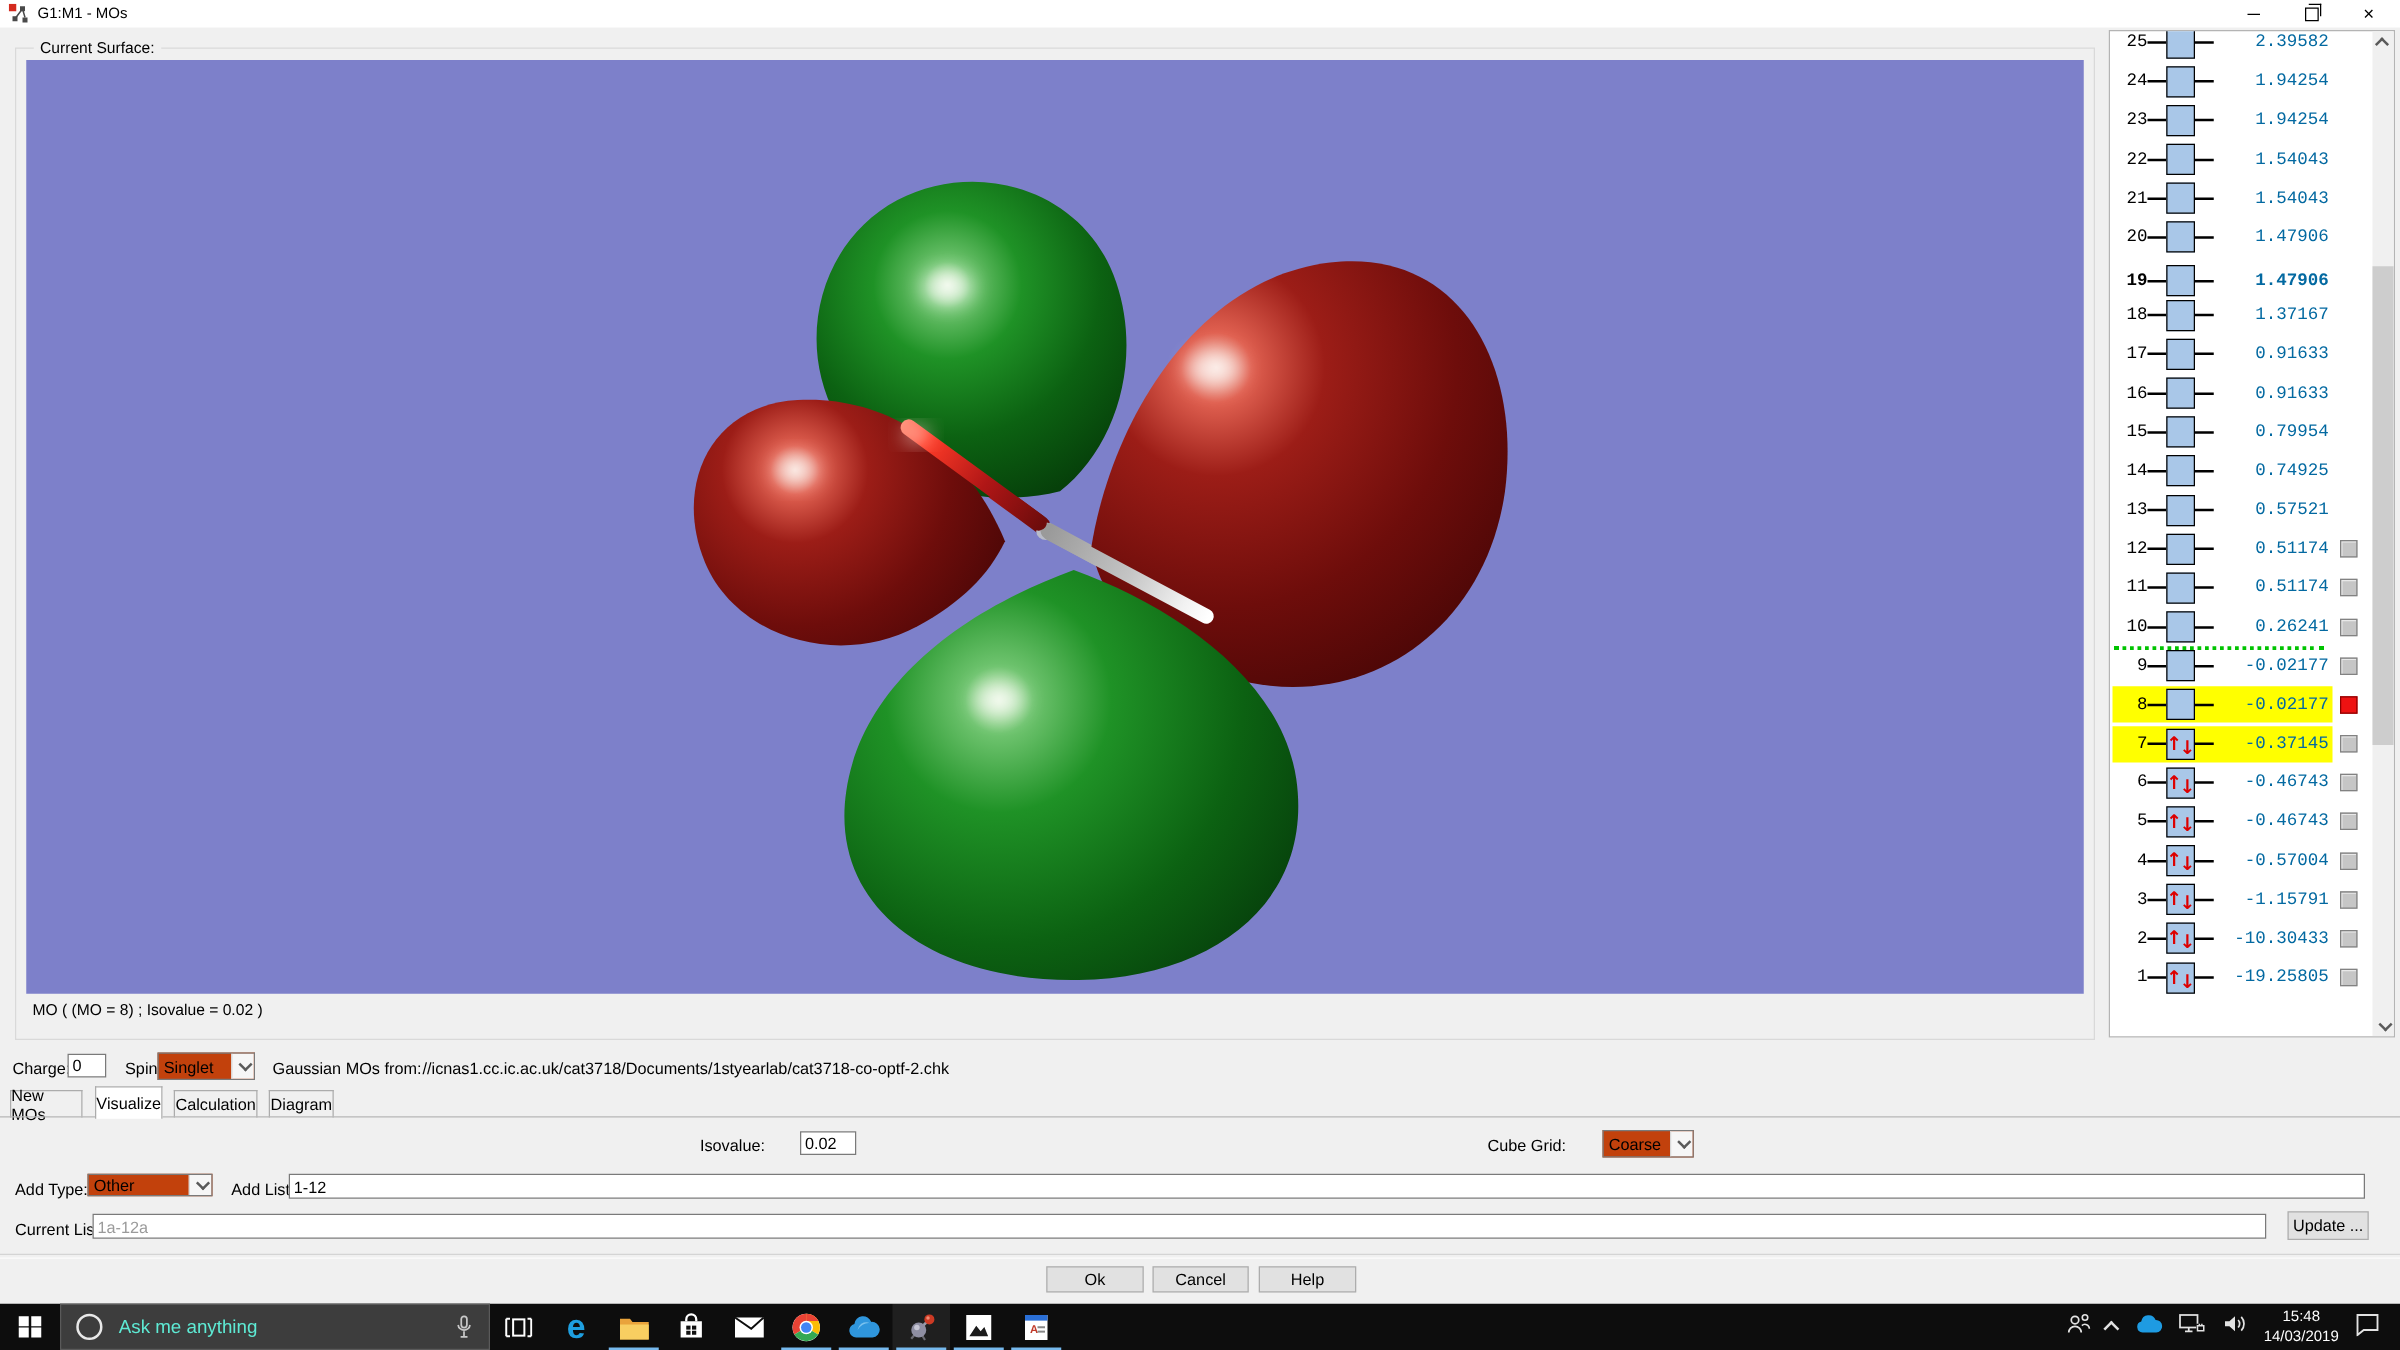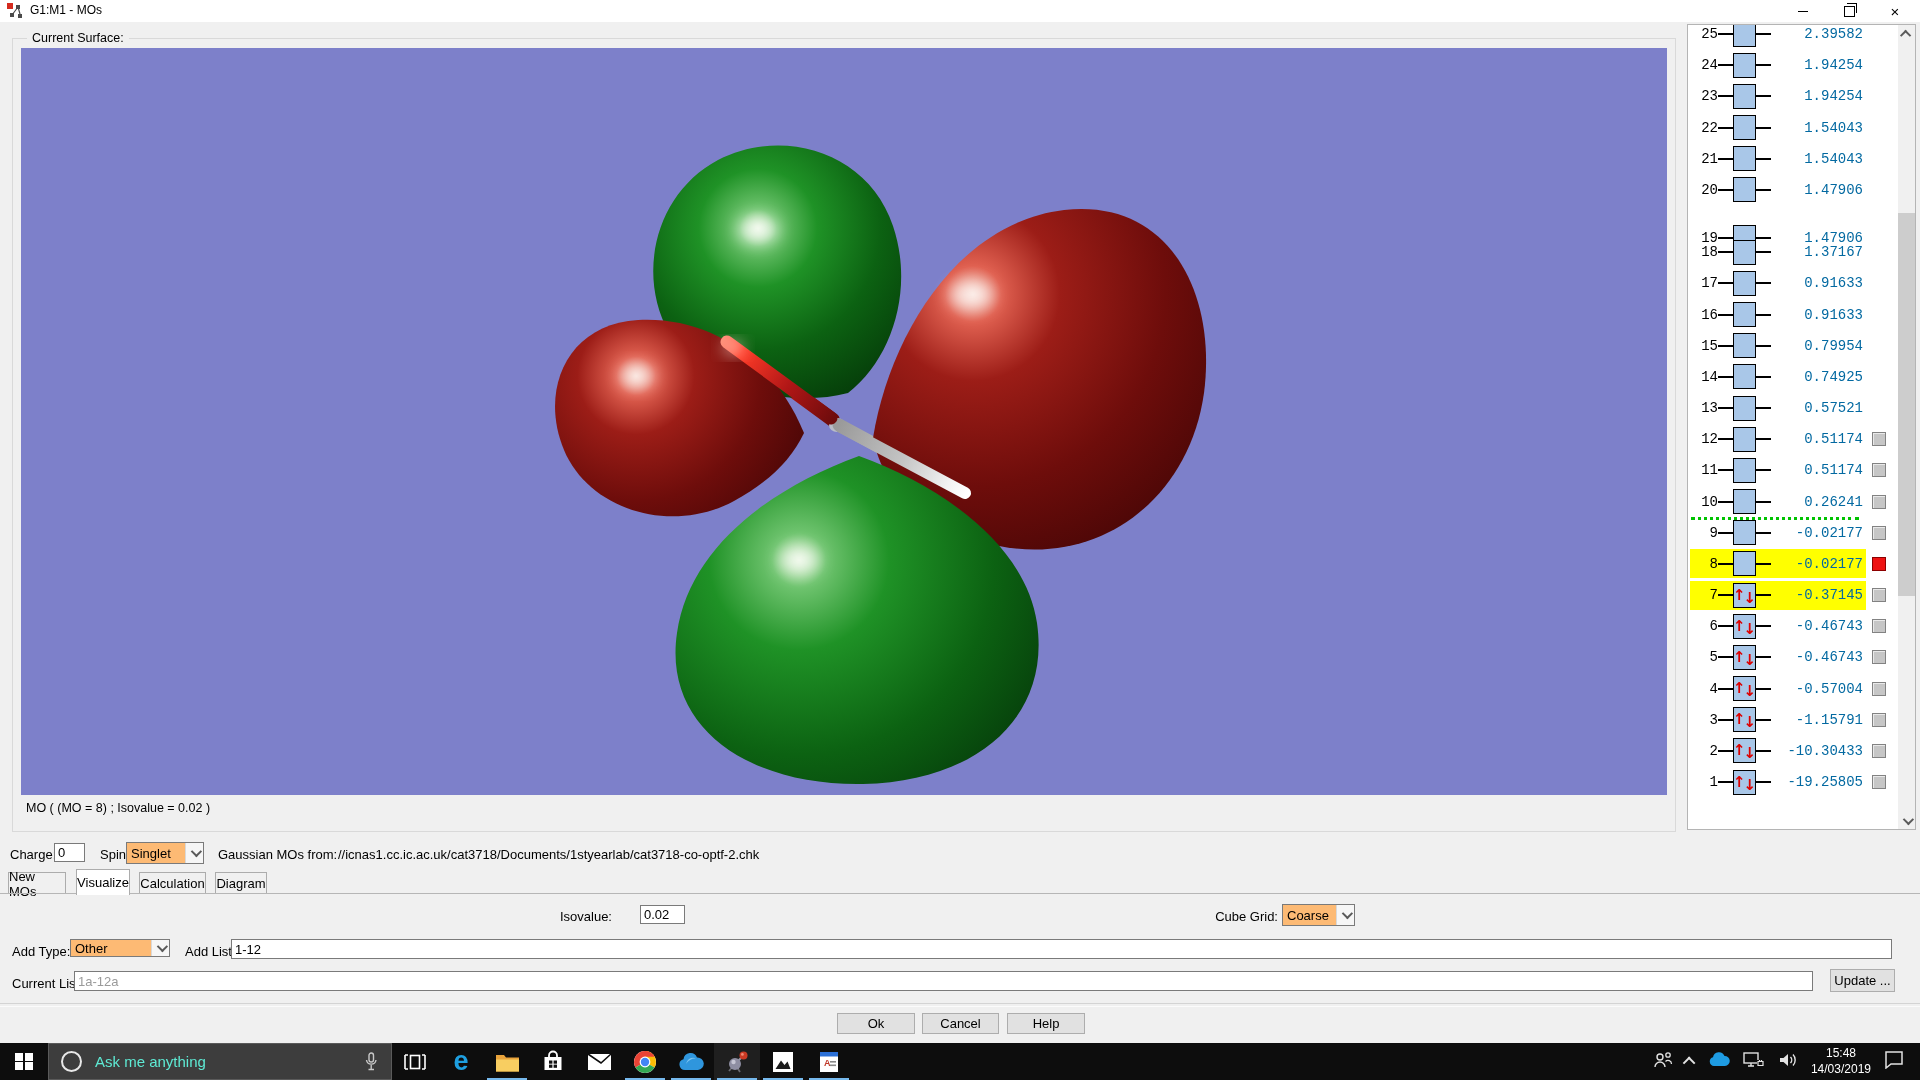--- a/index.html
+++ b/index.html
@@ -46,21 +46,21 @@
   .sb-btn.up{top:0;}
   .sb-btn.down{bottom:0;}
   .chev{width:6px;height:6px;border-top:2px solid #5a5a5a;border-left:2px solid #5a5a5a;}
   .chev.up{transform:rotate(45deg) translateY(2px);}
   .chev.down{transform:rotate(225deg) translateY(2px);}
   .sb-thumb{position:absolute;left:0;top:188px;width:17px;height:383px;background:#cdcdcd;}
   
   .lbl{position:absolute;font-size:13px;white-space:nowrap;}
   .win-input{position:absolute;background:#fff;border:1px solid #7a7a7a;font-size:13px;font-family:"Liberation Sans",sans-serif;padding:0 3px;box-sizing:border-box;display:flex;align-items:center;}
   .win-input.gray{color:#9a9a9a;}
-  .combo{position:absolute;background:#fdba74;border:1px solid #7a7a7a;box-sizing:border-box;display:flex;align-items:center;font-size:13px;}
+  .combo{position:absolute;background:#c2410c;border:1px solid #7a7a7a;box-sizing:border-box;display:flex;align-items:center;font-size:13px;}
   .combo .val{flex:1;padding-left:4px;}
   .combo .dd{width:17px;height:100%;display:flex;align-items:center;justify-content:center;border-left:1px solid #d9d9d9;background:#f6f6f6;}
   .combo .dd .chev{border-color:#5a5a5a;}
   .tab{position:absolute;top:872px;height:22px;background:#f0f0f0;border:1px solid #acacac;border-bottom:none;box-sizing:border-box;display:flex;align-items:center;justify-content:center;font-size:13px;}
   .tab.active{top:869px;height:26px;background:#fff;z-index:3;}
   .tabline{position:absolute;left:0;top:893px;width:1920px;height:0;border-top:1px solid #b6b6b6;z-index:1;}
   .btn{position:absolute;background:#e1e1e1;border:1px solid #adadad;box-sizing:border-box;display:flex;align-items:center;justify-content:center;font-size:13px;}
   .hsep{position:absolute;left:0;top:1003px;width:1920px;height:2px;border-top:1px solid #d4d4d4;border-bottom:1px solid #fbfbfb;}
   
   .taskbar{position:absolute;left:0;top:1043px;width:1920px;height:37px;background:#0d0d0d;display:flex;align-items:stretch;}
@@ -230,21 +230,21 @@
       </div>
       <div class="mo-row" style="top: 149.35px;">
         <div class="mo-band">
           <span class="mo-num">20</span>
           <span class="lvl-line"></span>
           <span class="lvl-box"></span>
           <span class="lvl-line"></span>
           <span class="mo-energy">1.47906</span>
         </div>
       </div>
-      <div class="mo-row" style="top: 197px;">
+      <div class="mo-row" style="top: 184px; font-weight: bold;">
         <div class="mo-band">
           <span class="mo-num">19</span>
           <span class="lvl-line"></span>
           <span class="lvl-box"></span>
           <span class="lvl-line"></span>
           <span class="mo-energy">1.47906</span>
         </div>
       </div>
       <div class="mo-row" style="top: 211.69px;">
         <div class="mo-band">
@@ -468,21 +468,21 @@
 
 <div class="tabline"></div>
 <div class="tab" style="left:8px;width:58px;">New MOs</div>
 <div class="tab active" style="left:76px;width:54px;">Visualize</div>
 <div class="tab" style="left:139px;width:67px;">Calculation</div>
 <div class="tab" style="left:215px;width:52px;">Diagram</div>
 
 <span class="lbl" style="left:540px;top:909px;width:72px;text-align:right;">Isovalue:</span>
 <div class="win-input" style="left:618px;top:905px;width:45px;height:19px;margin-left:22px;">0.02</div>
 
-<span class="lbl" style="left:1190px;top:909px;width:88px;text-align:right;">Cube Grid:</span>
+<span class="lbl" style="left:1190px;top:909px;width:88px;">Cube Grid:</span>
 <div class="combo" style="left:1282px;top:904px;width:73px;height:22px;">
   <span class="val">Coarse</span>
   <span class="dd">
       <span class="chev down"></span>
     </span>
 </div>
 
 <span class="lbl" style="left:12px;top:944px;">Add Type:</span>
 <div class="combo" style="left:70px;top:939px;width:100px;height:18px;justify-content:center;">
   <span class="val">Other</span>

